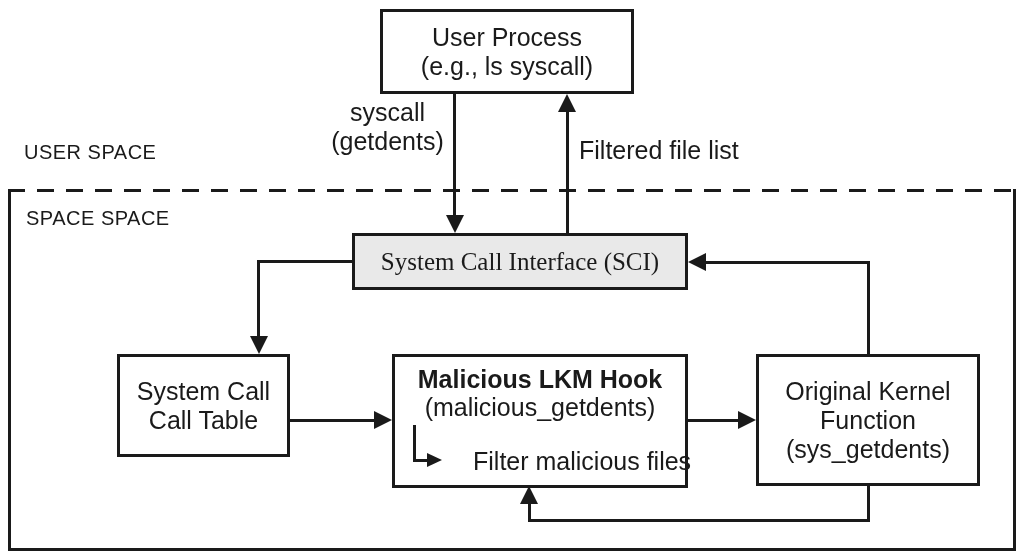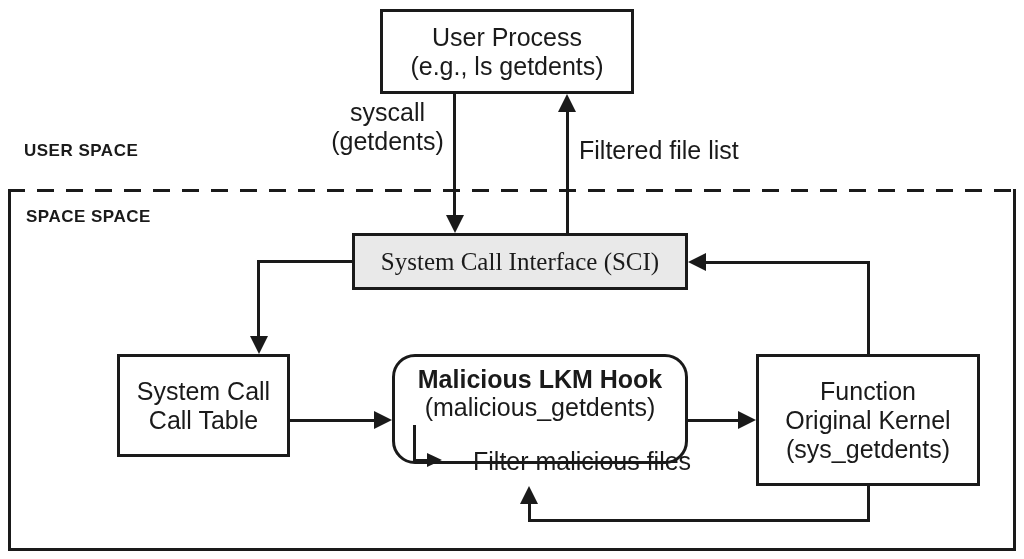--- a/index.html
+++ b/index.html
@@ -7,22 +7,22 @@
     position: relative;
     width: 1024px;
     height: 559px;
     background: #ffffff;
     font-family: "Liberation Sans", "DejaVu Sans", sans-serif;
     color: #1a1a1a;
     overflow: hidden;
   }
   .section-label {
     position: absolute;
-    font-size: 17px;
-    font-weight: bold;
+    font-size: 20px;
+    font-weight: normal;
     letter-spacing: 0.5px;
     white-space: nowrap;
   }
   .box {
     position: absolute;
     box-sizing: border-box;
     border: 3px solid #1a1a1a;
     background: #ffffff;
     display: flex;
     flex-direction: column;
@@ -71,21 +71,21 @@
 
   <div class="section-label" style="left:24px; top:141px;">USER SPACE</div>
 
   <div class="kernel-rect"></div>
   <div class="dashed-line"></div>
 
   <div class="section-label" style="left:26px; top:207px;">SPACE SPACE</div>
 
   <div class="box" style="left:380px; top:9px; width:254px; height:85px;align-items:center;">
     <div>User Process</div>
-    <div>(e.g., ls getdents)</div>
+    <div>(e.g., ls syscall)</div>
   </div>
 
   <div class="edge-label" style="left:325px; top:98px; width:125px; text-align:center;">
     <div>syscall</div>
     <div>(getdents)</div>
   </div>
 
   <div class="edge-label" style="left:579px; top:136px;">Filtered file list</div>
 
   <div class="line" style="left:453px; top:94px; width:3px; height:122px;"></div>
@@ -103,35 +103,35 @@
   <div class="arr arr-down" style="left:250px; top:336px;"></div>
 
   <div class="box" style="left:117px; top:354px; width:173px; height:103px;">
     <div>System Call</div>
     <div>Call Table</div>
   </div>
 
   <div class="line" style="left:290px; top:419px; width:85px; height:3px;"></div>
   <div class="arr arr-right" style="left:374px; top:411px;"></div>
 
-  <div class="box hook-box" style="left:392px; top:354px; width:296px; height:110px;border-radius:23px;">
+  <div class="box hook-box" style="left:392px; top:354px; width:296px; height:134px;">
     <div class="hook-title">Malicious LKM Hook</div>
     <div class="hook-sub">(malicious_getdents)</div>
     <div class="line" style="left:18px; top:68px; width:3px; height:37px;"></div>
     <div class="line" style="left:18px; top:102px; width:14px; height:3px;"></div>
     <div class="arr bent-arr-r" style="left:32px; top:96px;"></div>
     <div class="hook-action">Filter malicious files</div>
   </div>
 
   <div class="line" style="left:688px; top:419px; width:51px; height:3px;"></div>
   <div class="arr arr-right" style="left:738px; top:411px;"></div>
 
   <div class="box" style="left:756px; top:354px; width:224px; height:132px;">
+    <div>Original Kernel</div>
     <div>Function</div>
-    <div>Original Kernel</div>
     <div>(sys_getdents)</div>
   </div>
 
   <div class="line" style="left:867px; top:261px; width:3px; height:93px;"></div>
   <div class="line" style="left:705px; top:261px; width:165px; height:3px;"></div>
   <div class="arr arr-left" style="left:688px; top:253px;"></div>
 
   <div class="line" style="left:867px; top:486px; width:3px; height:36px;"></div>
   <div class="line" style="left:528px; top:519px; width:342px; height:3px;"></div>
   <div class="line" style="left:528px; top:503px; width:3px; height:19px;"></div>

